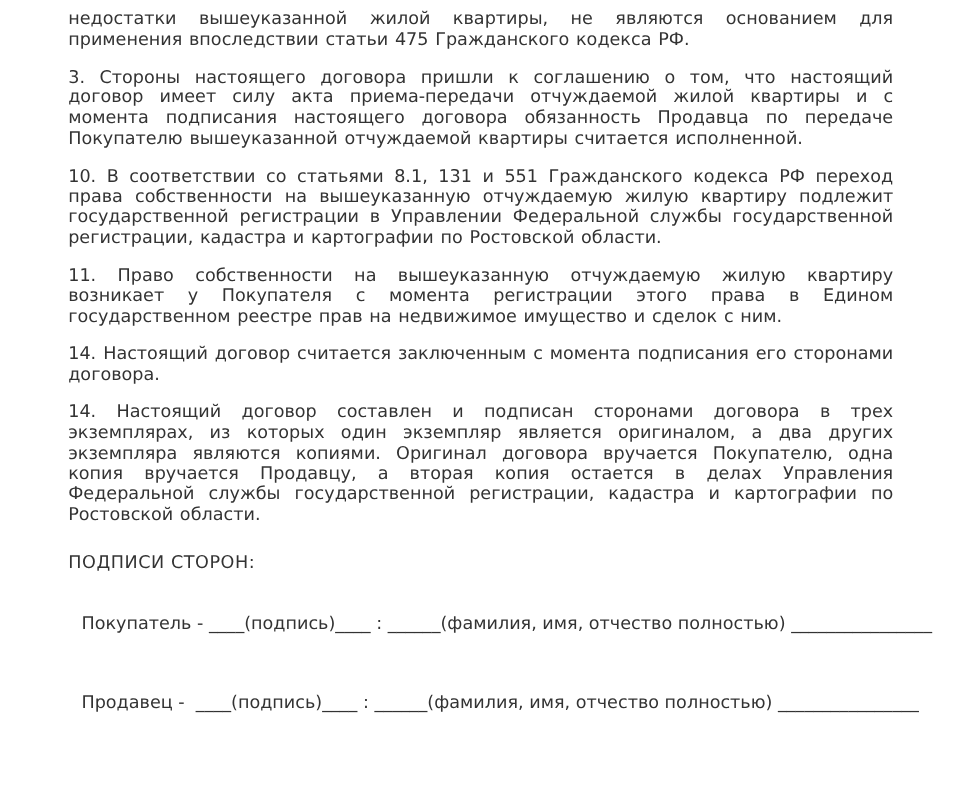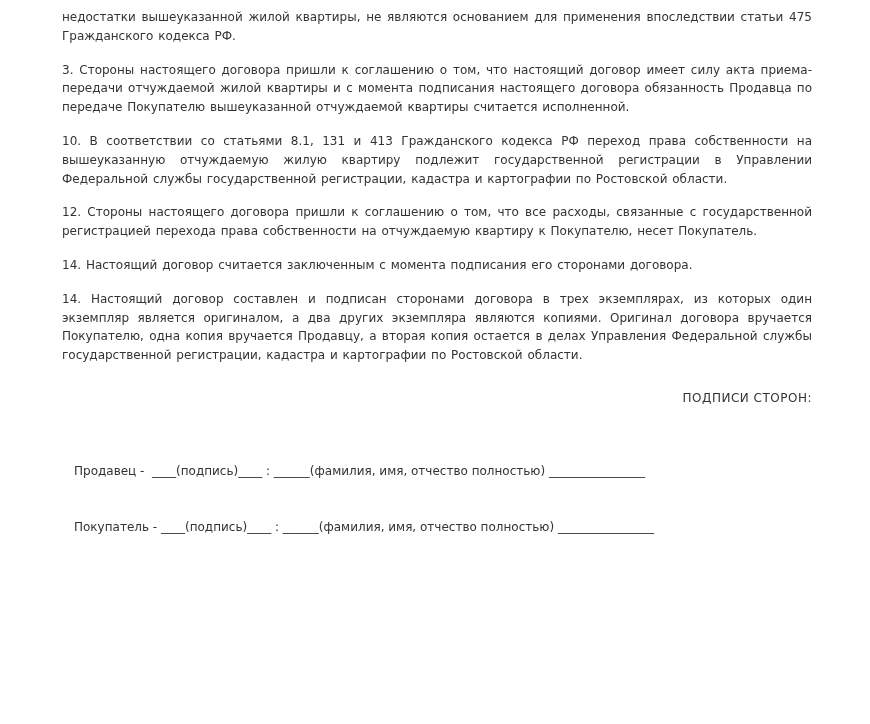--- a/index.html
+++ b/index.html
@@ -9,58 +9,58 @@
   }
   .page {
     position: relative;
     box-sizing: border-box;
     width: 870px;
     height: 724px;
     padding: 8px 58px 0 62px;
     background: #ffffff;
     color: #333333;
     font-family: "DejaVu Sans", "Liberation Sans", sans-serif;
-    font-size: 12px;
+    font-size: 16px;
     line-height: 18.8px;
     overflow: hidden;
   }
   .clause {
     margin: 0 0 15px 0;
     text-align: justify;
     word-spacing: 1px;
   }
   .signatures-heading {
     margin: 24px 0 0 0;
-    text-align: right;
+    text-align: left;
     letter-spacing: 0.5px;
   }
   .signature-line {
     white-space: pre;
     padding-left: 12px;
   }
   .signature-line.seller { margin-top: 54px; }
   .signature-line.buyer  { margin-top: 37px; }
 </style>
 </head>
 <body>
 
 <div class="page">
 
   <p class="clause">недостатки вышеуказанной жилой квартиры, не являются основанием для применения впоследствии статьи 475 Гражданского кодекса РФ.</p>
 
   <p class="clause">3. Стороны настоящего договора пришли к соглашению о том, что настоящий договор имеет силу акта приема-передачи отчуждаемой жилой квартиры и с момента подписания настоящего договора обязанность Продавца по передаче Покупателю вышеуказанной отчуждаемой квартиры считается исполненной.</p>
 
-  <p class="clause">10. В соответствии со статьями 8.1, 131 и 413 Гражданского кодекса РФ переход права собственности на вышеуказанную отчуждаемую жилую квартиру подлежит государственной регистрации в Управлении Федеральной службы государственной регистрации, кадастра и картографии по Ростовской области.</p>
+  <p class="clause">10. В соответствии со статьями 8.1, 131 и 551 Гражданского кодекса РФ переход права собственности на вышеуказанную отчуждаемую жилую квартиру подлежит государственной регистрации в Управлении Федеральной службы государственной регистрации, кадастра и картографии по Ростовской области.</p>
 
+  <p class="clause">11. Право собственности на вышеуказанную отчуждаемую жилую квартиру возникает у Покупателя с момента регистрации этого права в Едином государственном реестре прав на недвижимое имущество и сделок с ним.</p>
 
-  <p class="clause">12. Стороны настоящего договора пришли к соглашению о том, что все расходы, связанные с государственной регистрацией перехода права собственности на отчуждаемую квартиру к Покупателю, несет Покупатель.</p>
 
   <p class="clause">14. Настоящий договор считается заключенным с момента подписания его сторонами договора.</p>
 
   <p class="clause">14. Настоящий договор составлен и подписан сторонами договора в трех экземплярах, из которых один экземпляр является оригиналом, а два других экземпляра являются копиями. Оригинал договора вручается Покупателю, одна копия вручается Продавцу, а вторая копия остается в делах Управления Федеральной службы государственной регистрации, кадастра и картографии по Ростовской области.</p>
 
   <p class="signatures-heading">ПОДПИСИ СТОРОН:</p>
 
+  <p class="signature-line buyer">Покупатель - ____(подпись)____ : ______(фамилия, имя, отчество полностью) ________________</p>
+
   <p class="signature-line seller">Продавец -  ____(подпись)____ : ______(фамилия, имя, отчество полностью) ________________</p>
-
-  <p class="signature-line buyer">Покупатель - ____(подпись)____ : ______(фамилия, имя, отчество полностью) ________________</p>
 
 </div>
 
 </body></html>

